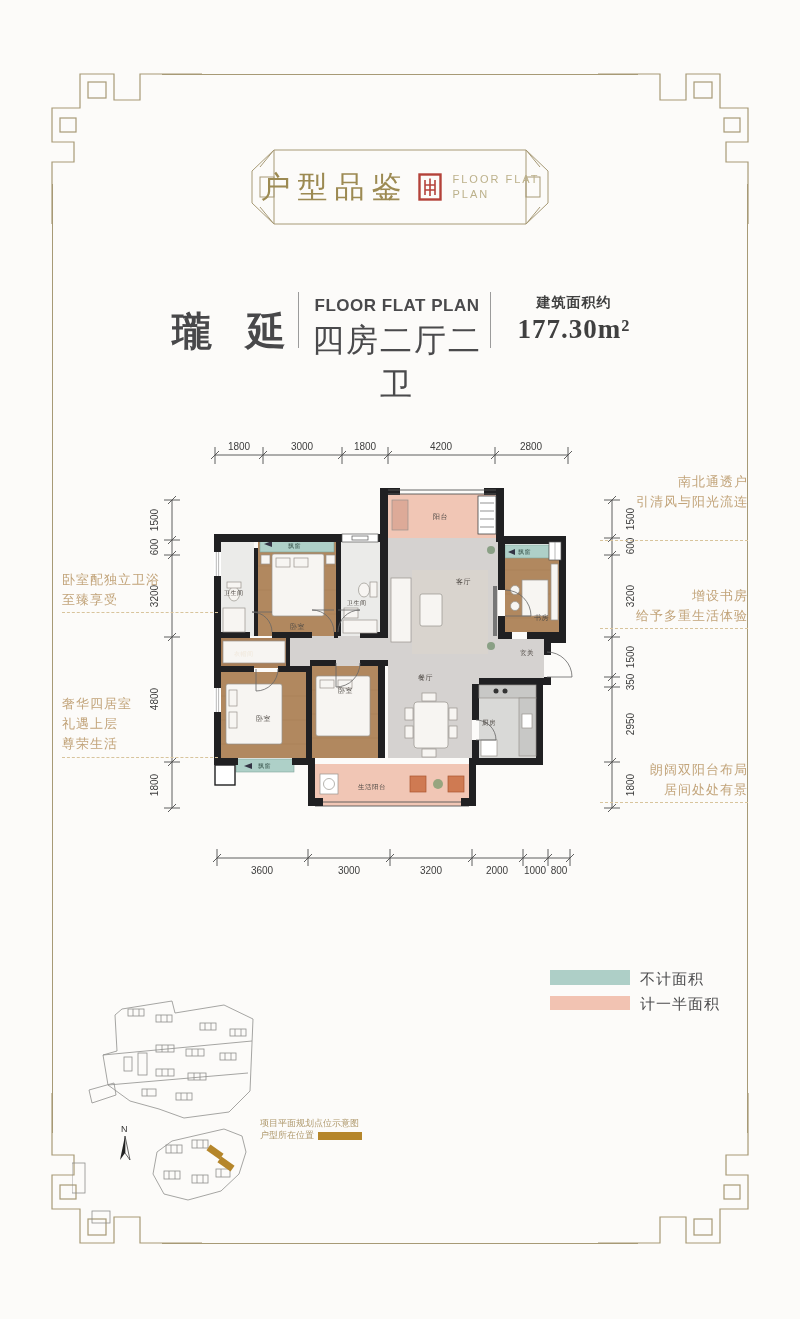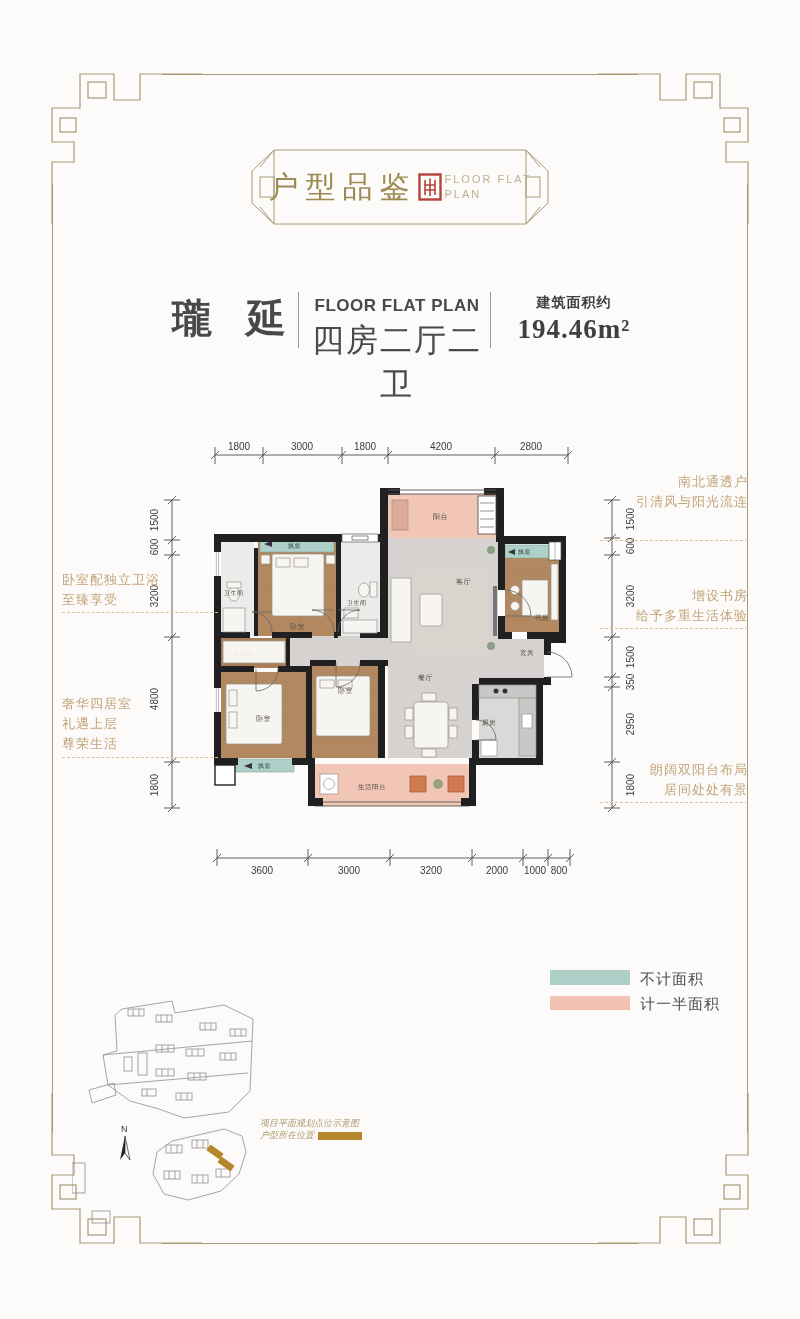--- a/index.html
+++ b/index.html
@@ -5,25 +5,25 @@
   html,body{margin:0;padding:0;}
   body{width:800px;height:1319px;position:relative;background:#fcfbf9;overflow:hidden;
        font-family:"Liberation Sans","DejaVu Sans",sans-serif;}
   .abs{position:absolute;}
   .serif{font-family:"Liberation Serif","DejaVu Serif",serif;}
   svg{display:block;}
   
   .frame{left:52px;top:74px;width:694px;height:1168px;border:1px solid #a79a76;}
   
   .badge{left:244px;top:141px;width:312px;height:92px;}
-  .badge-content{left:244px;top:141px;width:312px;height:92px;display:flex;align-items:center;justify-content:center;gap:2px;}
+  .badge-content{left:244px;top:141px;width:312px;height:92px;display:flex;align-items:center;justify-content:center;gap:10px;}
   .badge-title{font-size:30px;color:#9c8a52;letter-spacing:7px;font-family:"Liberation Serif","DejaVu Serif",serif;}
   .badge-en{font-size:11px;color:#bcb18b;letter-spacing:2px;line-height:15px;}
   
-  .big-name{left:172px;top:291px;width:135px;font-size:40px;font-weight:bold;color:#48484a;letter-spacing:12px;}
+  .big-name{left:172px;top:304px;width:135px;font-size:40px;font-weight:bold;color:#48484a;letter-spacing:12px;}
   .vdiv{width:1px;height:56px;background:#9b9b9b;top:292px;}
   .t-center{left:308px;top:296px;width:178px;text-align:center;color:#4a4a4c;}
   .t-center .en{font-size:17px;font-weight:bold;letter-spacing:0.5px;}
   .t-center .cn{font-size:32px;margin-top:3px;letter-spacing:2px;}
   .t-right{left:498px;top:294px;width:152px;text-align:center;color:#404040;font-weight:bold;}
   .t-right .lbl{font-size:14px;letter-spacing:1px;}
   .t-right .val{font-size:27px;margin-top:2px;letter-spacing:1px;}
   
   .anno{font-size:13px;color:#c2a47a;line-height:20px;letter-spacing:1px;}
   .anno div{white-space:nowrap;}
@@ -98,21 +98,21 @@
 
 <div class="abs big-name serif">瓏 延</div>
 <div class="abs vdiv" style="left:298px;"></div>
 <div class="abs t-center">
   <div class="en">FLOOR FLAT PLAN</div>
   <div class="cn">四房二厅二卫</div>
 </div>
 <div class="abs vdiv" style="left:490px;"></div>
 <div class="abs t-right">
   <div class="lbl">建筑面积约</div>
-  <div class="val serif"><span>194.46</span><span>m²</span></div>
+  <div class="val serif"><span>177.30</span><span>m²</span></div>
 </div>
 
 <svg class="abs" style="left:205px;top:438px;" width="370" height="28">
   <g stroke="#4c4c4c" stroke-width="0.9" fill="none">
     <line x1="10" y1="17" x2="363" y2="17"></line>
     <line x1="10" y1="9" x2="10" y2="26"></line>
       <line x1="58" y1="9" x2="58" y2="26"></line>
       <line x1="137" y1="9" x2="137" y2="26"></line>
       <line x1="183" y1="9" x2="183" y2="26"></line>
       <line x1="290" y1="9" x2="290" y2="26"></line>
@@ -461,16 +461,16 @@
     <rect x="-8" y="-3.5" width="16" height="7" transform="translate(154,169) rotate(35)"></rect>
   </g>
 
   <g>
     <text x="49" y="137" font-size="9" fill="#333">N</text>
     <polygon points="53,141 48,165 53,158" fill="#222"></polygon>
     <polygon points="53,141 58,165 53,158" fill="none" stroke="#222" stroke-width="0.7"></polygon>
   </g>
 </svg>
 
-<div class="abs site-note" style="left:260px;top:1117px;font-style:italic;">
+<div class="abs site-note" style="left:260px;top:1117px;">
   <div>项目平面规划点位示意图</div>
   <div><span>户型所在位置</span><span class="gold-sw"></span></div>
 </div>
 
 </body></html>

